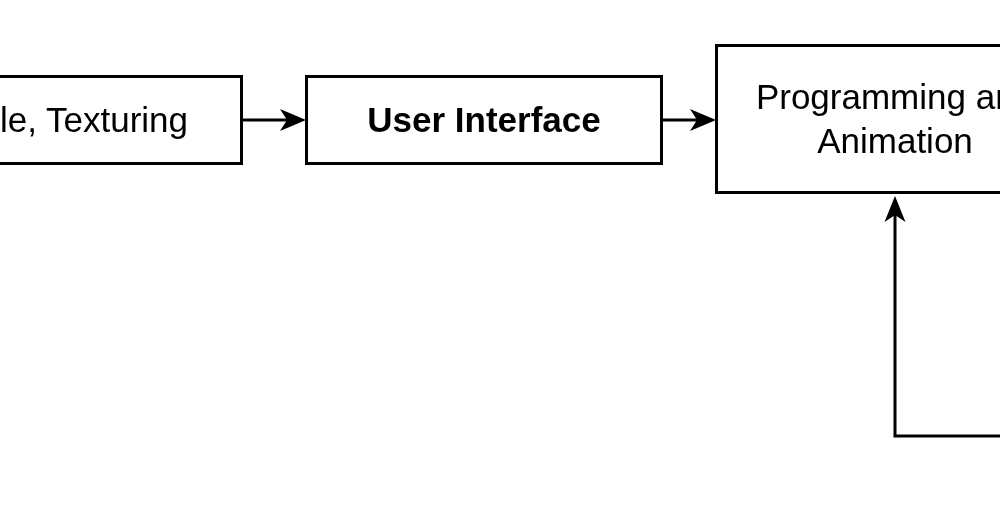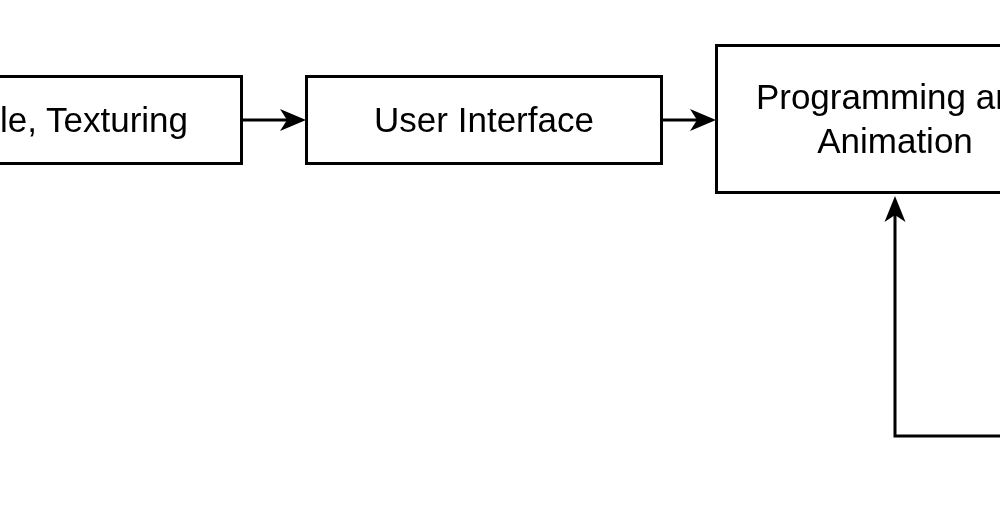--- a/index.html
+++ b/index.html
@@ -41,21 +41,21 @@
     display:flex;
     align-items:center;
     justify-content:center;
     text-align:center;
     color:var(--stroke);
     font-size:35px;
     line-height:44px;
     white-space:nowrap;
   }
   .node-texturing{ left:-55px; top:75px; width:298px; height:90px; }
-  .node-ui{        left:305px; top:75px; width:358px; height:90px; }
+  .node-ui{        left:305px; top:75px; width:358px; height:90px;font-weight:bold; }
   .node-prog{      left:715px; top:44px;  width:360px; height:150px; }
 </style>
 </head>
 <body>
 
 <div class="canvas">
 
   <svg class="edge-layer" viewBox="0 0 1000 513" xmlns="http://www.w3.org/2000/svg">
 
     <g>

